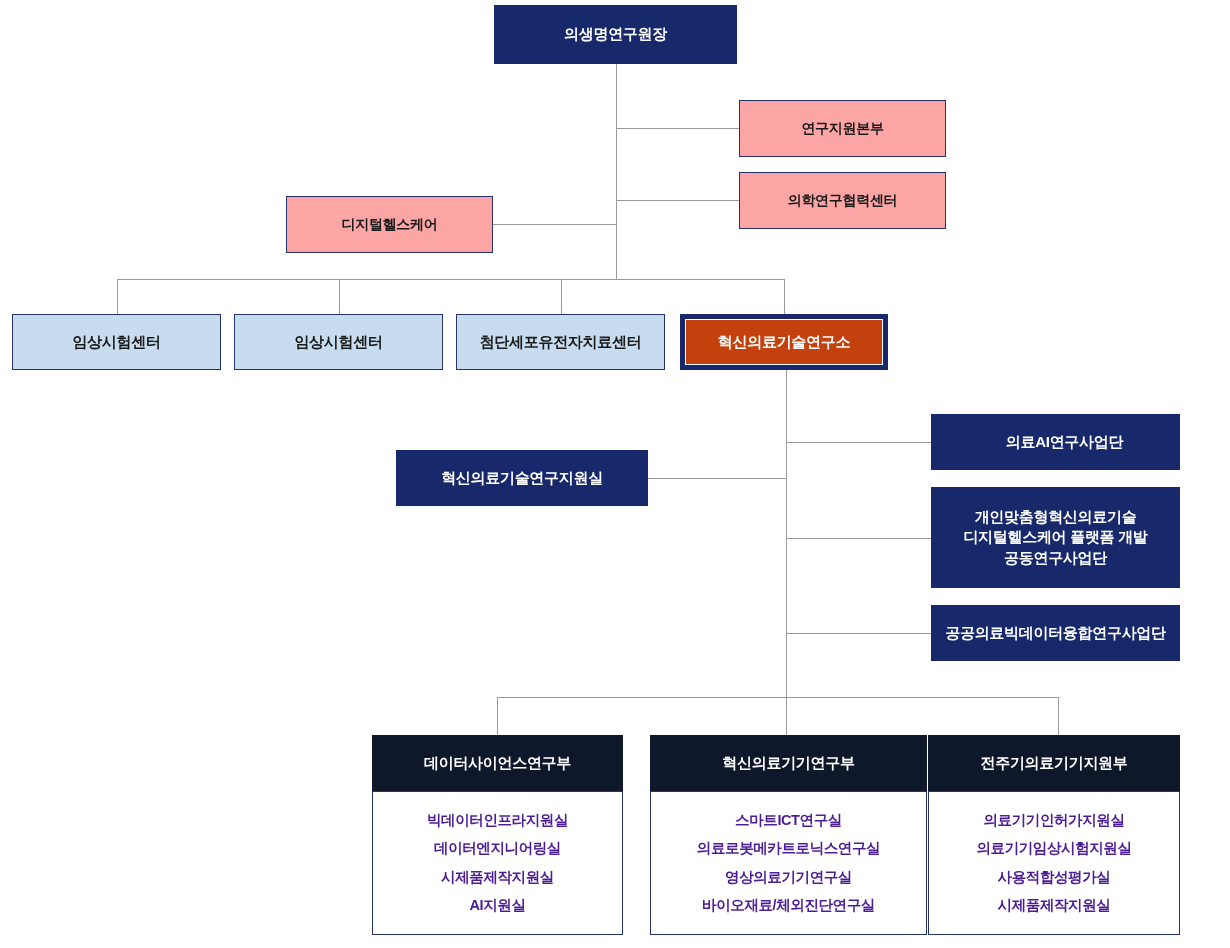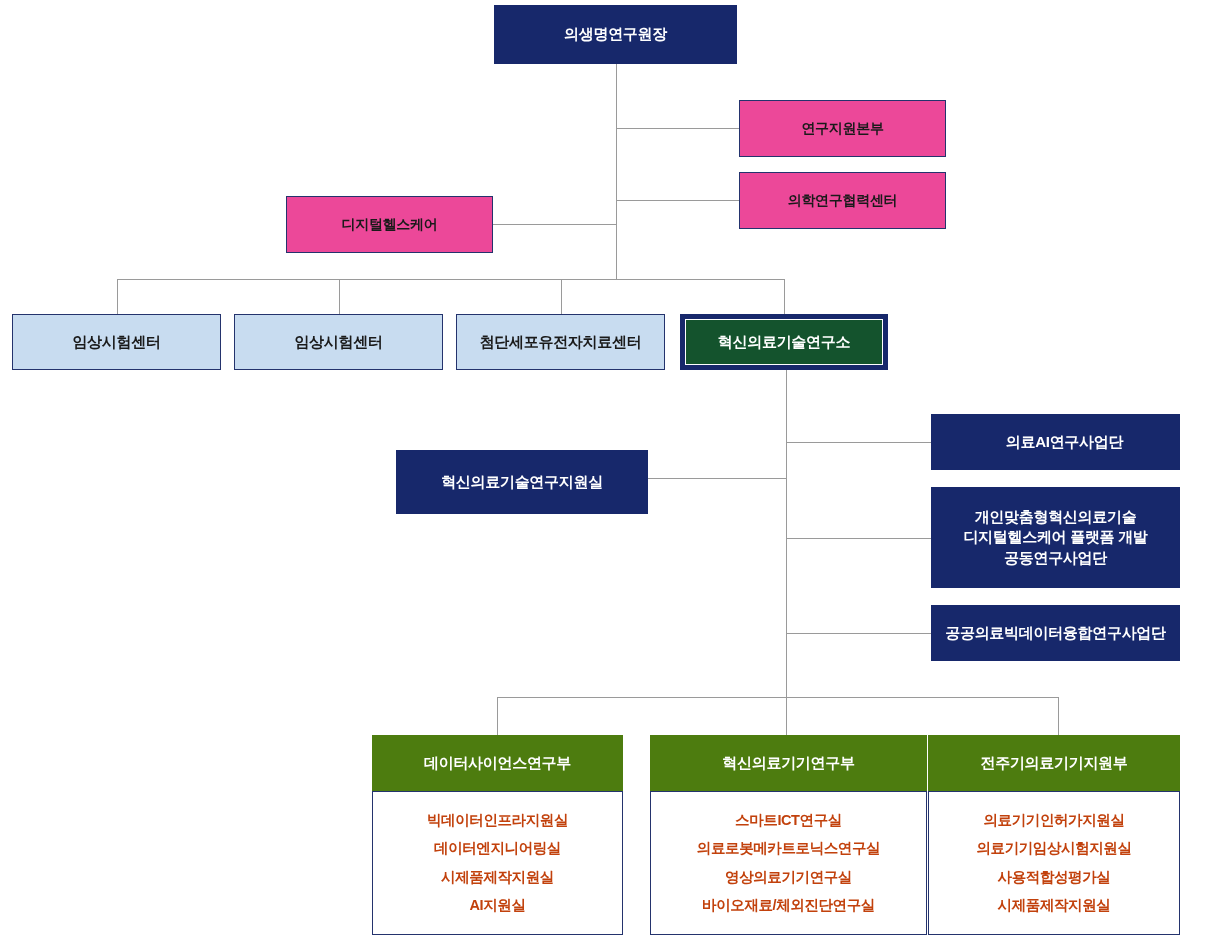--- a/index.html
+++ b/index.html
@@ -43,32 +43,32 @@
   .node.navy {
     background: #17286b;
     color: #ffffff;
     font-weight: bold;
     font-size: 15px;
     letter-spacing: -0.3px;
     justify-content: center;
   }
   
   .node.navy-inner {
-    background: #14532d;
+    background: #c2410c;
     color: #ffffff;
     font-weight: bold;
     font-size: 15px;
     letter-spacing: -0.3px;
     border: 5px solid #17286b;
     outline: 1px solid #ffffff;
     outline-offset: -6px;
   }
   
   .node.white {
-    background: #ec4899;
+    background: #fca5a5;
     color: #1a1a1a;
     border: 1.5px solid #24336d;
     font-weight: bold;
     font-size: 14px;
     letter-spacing: -0.3px;
   }
   
   .node.lightblue {
     background: #c8dcf0;
     color: #1a1a1a;
@@ -80,21 +80,21 @@
 
   .node .multi { display: block; }
 
   
   .dept {
     position: absolute;
     box-sizing: border-box;
   }
   .dept-head {
     box-sizing: border-box;
-    background: #4d7c0f;
+    background: #0f172a;
     color: #ffffff;
     font-weight: bold;
     font-size: 15px;
     letter-spacing: -0.3px;
     height: 56px;
     display: flex;
     align-items: center;
     justify-content: center;
     text-align: center;
   }
@@ -102,21 +102,21 @@
     box-sizing: border-box;
     border: 1.5px solid #24336d;
     background: #ffffff;
     padding: 14px 6px 14px 6px;
     display: flex;
     flex-direction: column;
     justify-content: space-around;
     height: 144px;
   }
   .dept-item {
-    color: #c2410c;
+    color: #4c1d95;
     font-weight: bold;
     font-size: 14.5px;
     letter-spacing: -0.4px;
     text-align: center;
     line-height: 1.2;
   }
 </style>
 </head>
 <body>
 
@@ -165,21 +165,21 @@
   <div class="node lightblue" style="left:234px; top:314px; width:209px; height:56px;">
     <span>임상시험센터</span>
   </div>
   <div class="node lightblue" style="left:456px; top:314px; width:209px; height:56px;">
     <span>첨단세포유전자치료센터</span>
   </div>
   <div class="node navy-inner" style="left:680px; top:314px; width:208px; height:56px;">
     <span>혁신의료기술연구소</span>
   </div>
 
-  <div class="node navy" style="left:396px; top:450px; width:252px; height:64px;">
+  <div class="node navy" style="left:396px; top:450px; width:252px; height:56px;">
     <span>혁신의료기술연구지원실</span>
   </div>
 
   <div class="node navy" style="left:931px; top:414px; width:249px; height:56px;padding-left:18px;">
     <span>의료AI연구사업단</span>
   </div>
 
   <div class="node navy" style="left:931px; top:487px; width:249px; height:101px; flex-direction:column;">
     <span class="multi">개인맞춤형혁신의료기술</span>
     <span class="multi">디지털헬스케어 플랫폼 개발</span>

